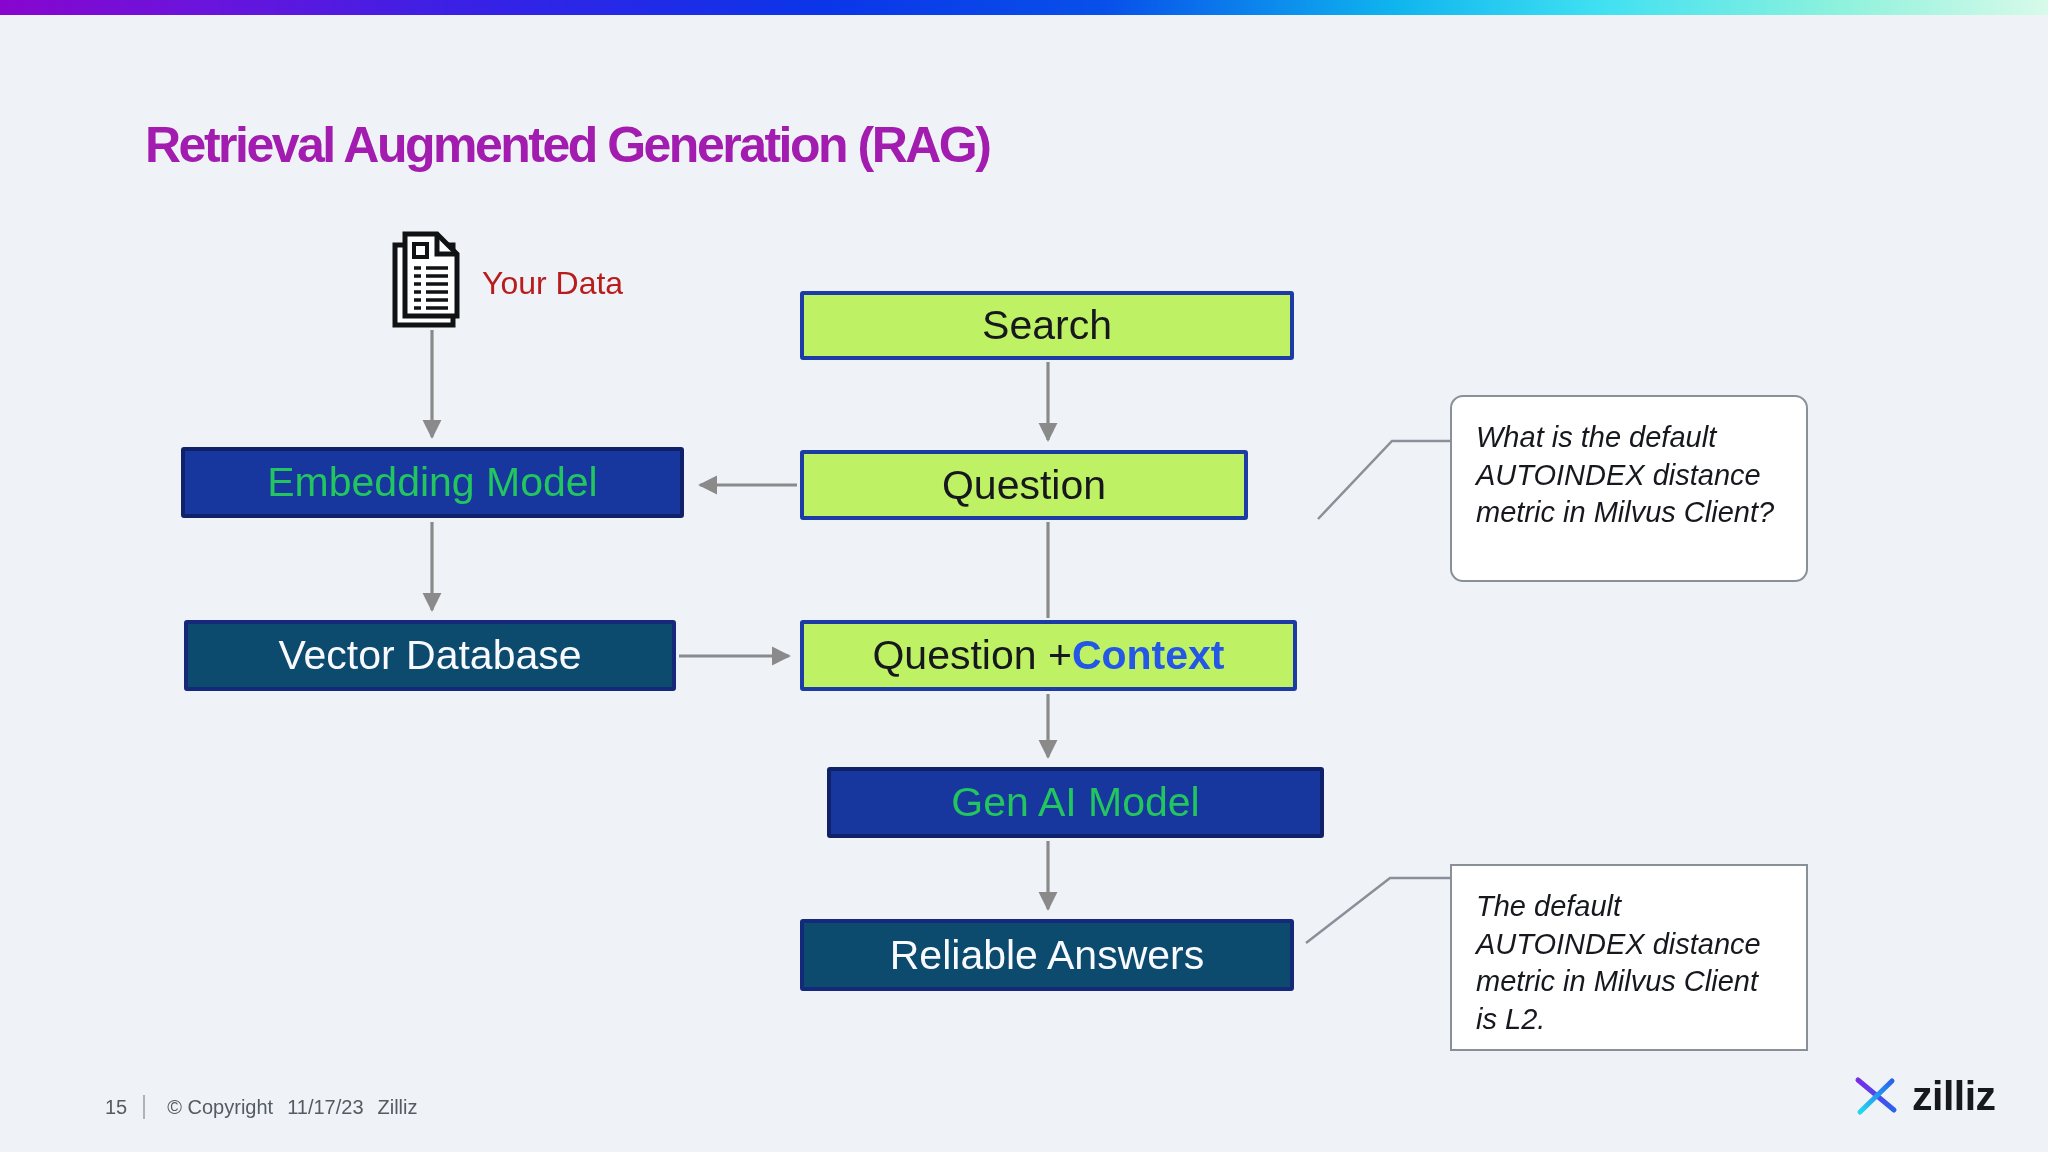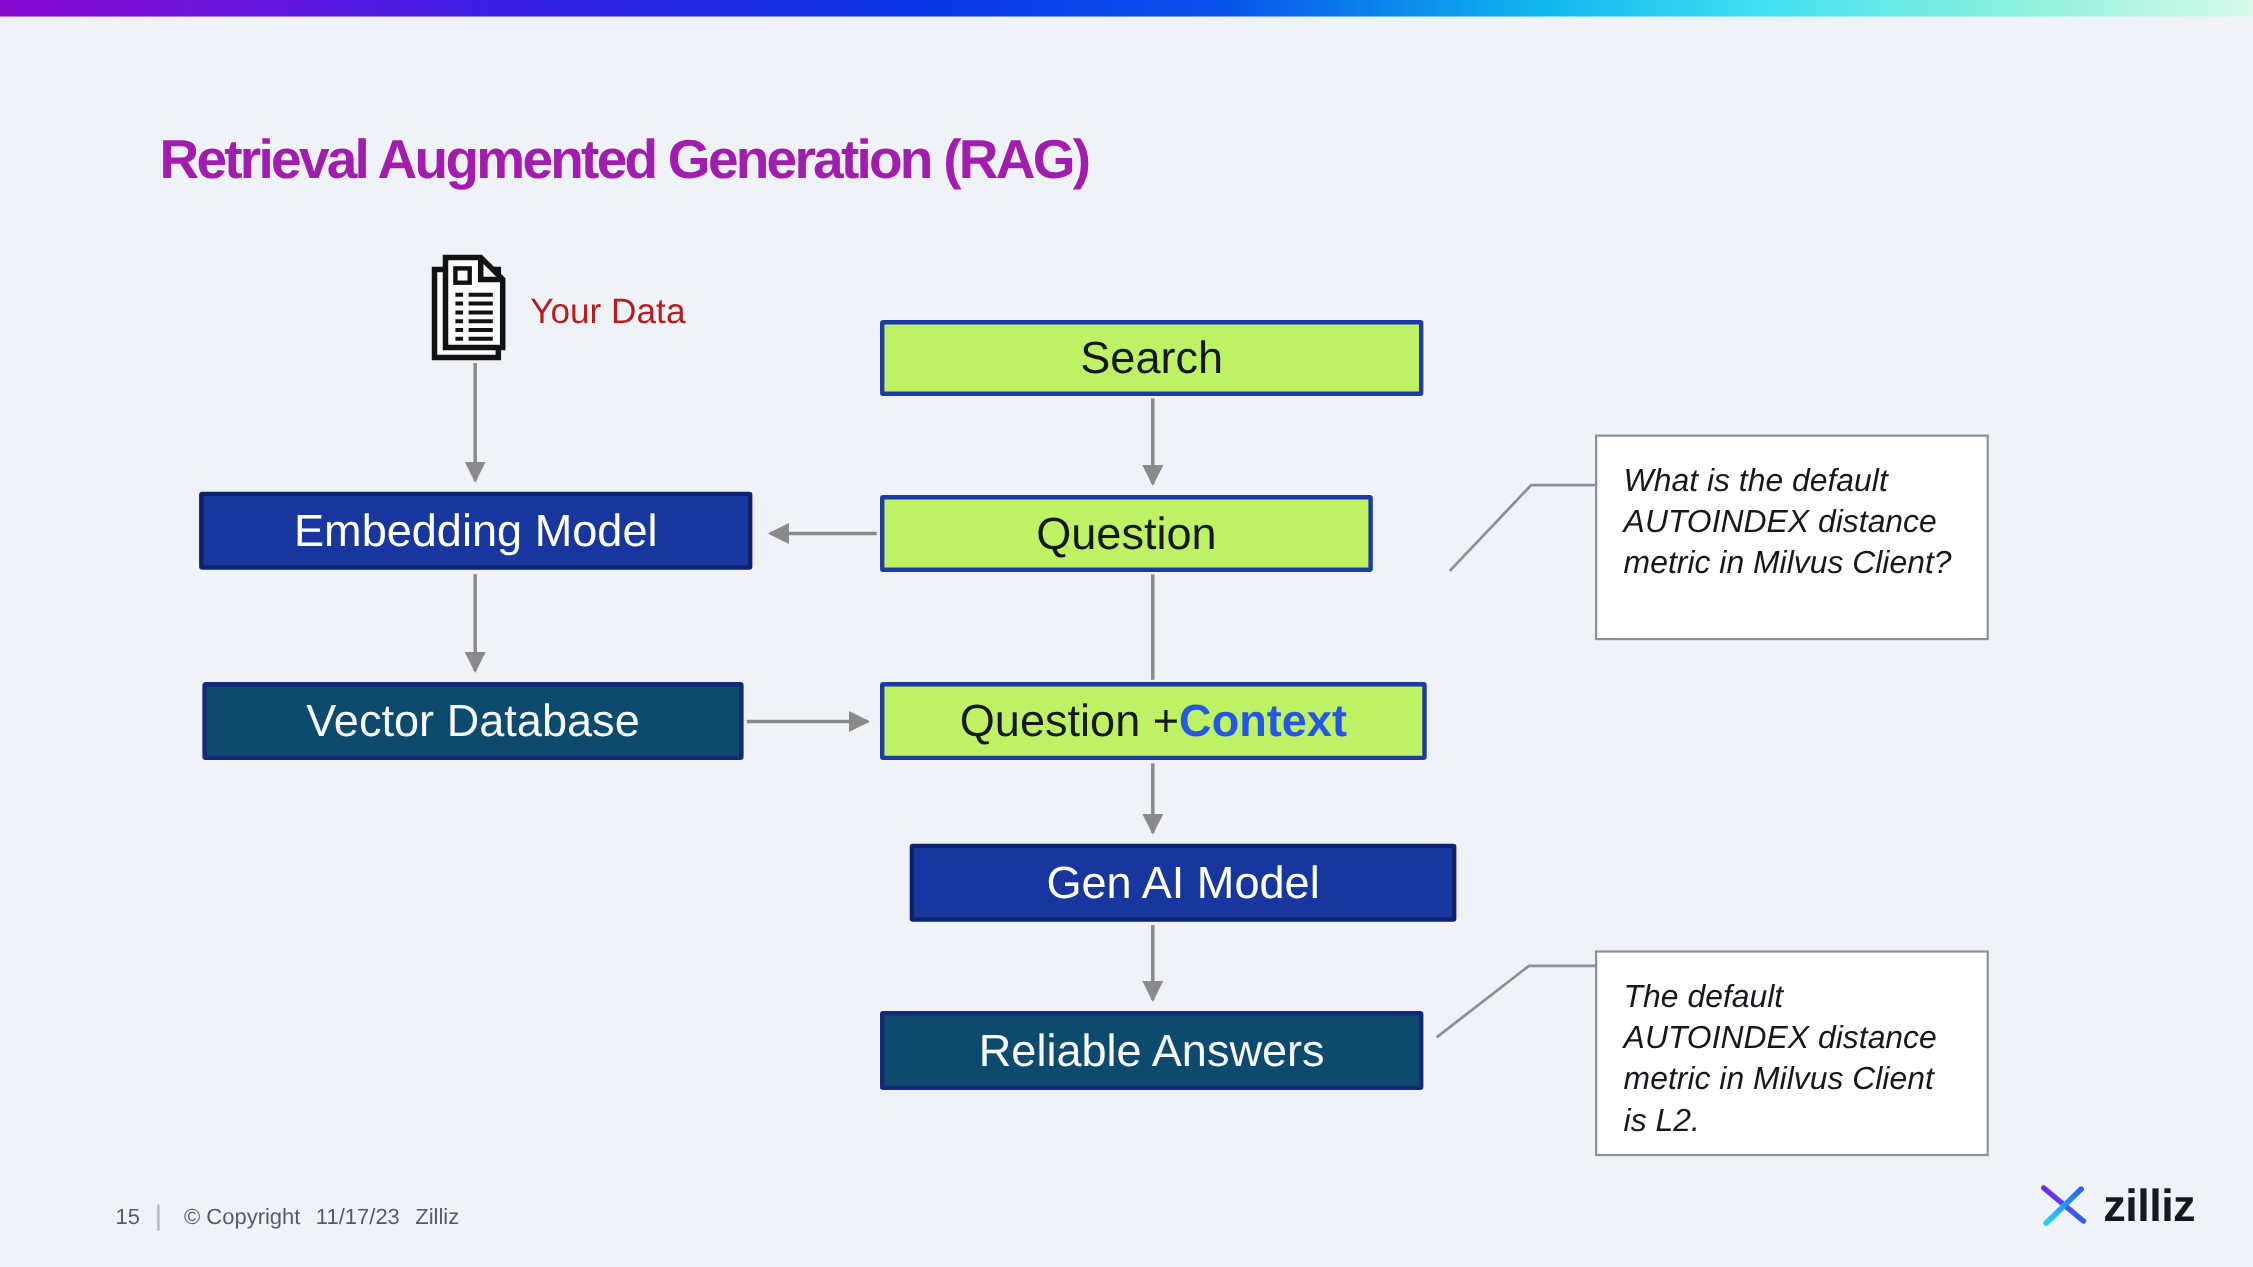--- a/index.html
+++ b/index.html
@@ -25,21 +25,21 @@
     color: #a21caf; white-space: nowrap;
   }
 
   .connector-layer { position: absolute; left: 0; top: 0; width: 2048px; height: 1152px; pointer-events: none; }
 
   .node {
     position: absolute; display: flex; align-items: center; justify-content: center;
     font-size: 41px; border-radius: 3px; white-space: nowrap;
   }
   .node.outline { background: #bef264; border: 4px solid #1C3BA4; color: #16181D; }
-  .node.dark    { background: #17369E; border: 4px solid #0F2168; color: #ffffff; }
+  .node.dark    { background: #17369E; border: 4px solid #0F2168; color: #22c55e; }
   .node.bright  { background: #0c4a6e; border: 4px solid #14297A; color: #F8FAFF; }
   .ctx-highlight { color: #2457E6; font-weight: 700; }
 
   .your-data {
     position: absolute; left: 390px; top: 230px;
     display: flex; align-items: center;
   }
   .your-data-label {
     position: absolute; left: 482px; top: 265px;
     font-size: 32px; font-weight: 400; color: #b91c1c; white-space: nowrap;
@@ -120,21 +120,21 @@
 
   <div class="node outline" style="left:800px; top:620px; width:497px; height:71px;">
     <span>Question +</span>
     <span class="ctx-highlight">Context</span>
   </div>
 
   <div class="node dark" style="left:800px; top:767px; width:497px; height:71px;margin-left:27px;">Gen AI Model</div>
 
   <div class="node bright" style="left:800px; top:919px; width:494px; height:72px;">Reliable Answers</div>
 
-  <div class="callout" style="left:1450px; top:395px;">What is the default AUTOINDEX distance metric in Milvus Client?</div>
+  <div class="callout" style="left:1450px; top:395px;border-radius:13px;">What is the default AUTOINDEX distance metric in Milvus Client?</div>
 
   <div class="callout" style="left:1450px; top:864px;">The default AUTOINDEX distance metric in Milvus Client is L2.</div>
 
   <div class="footer">
     <span class="footer-page">15</span>
     <span class="footer-sep"></span>
     <span class="footer-copy">© Copyright</span>
     <span class="footer-date">11/17/23</span>
     <span class="footer-company">Zilliz</span>
   </div>

